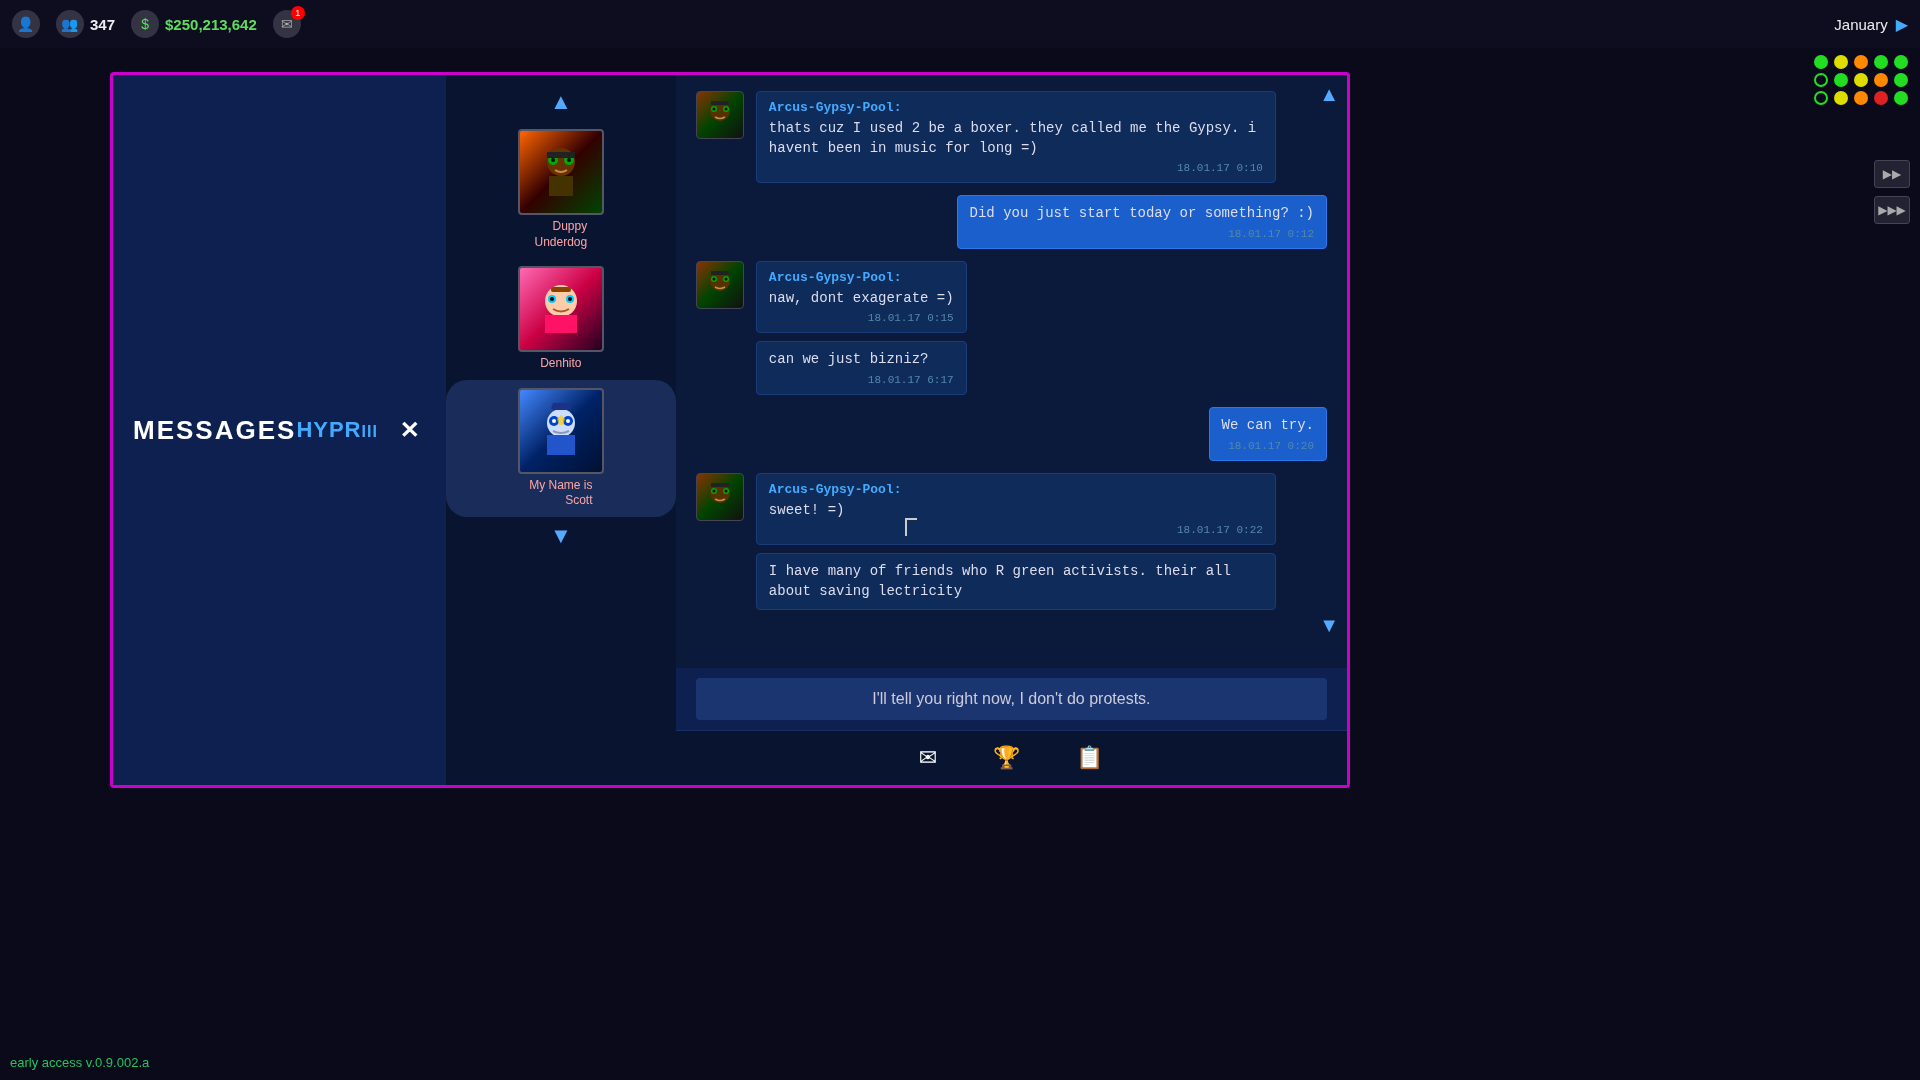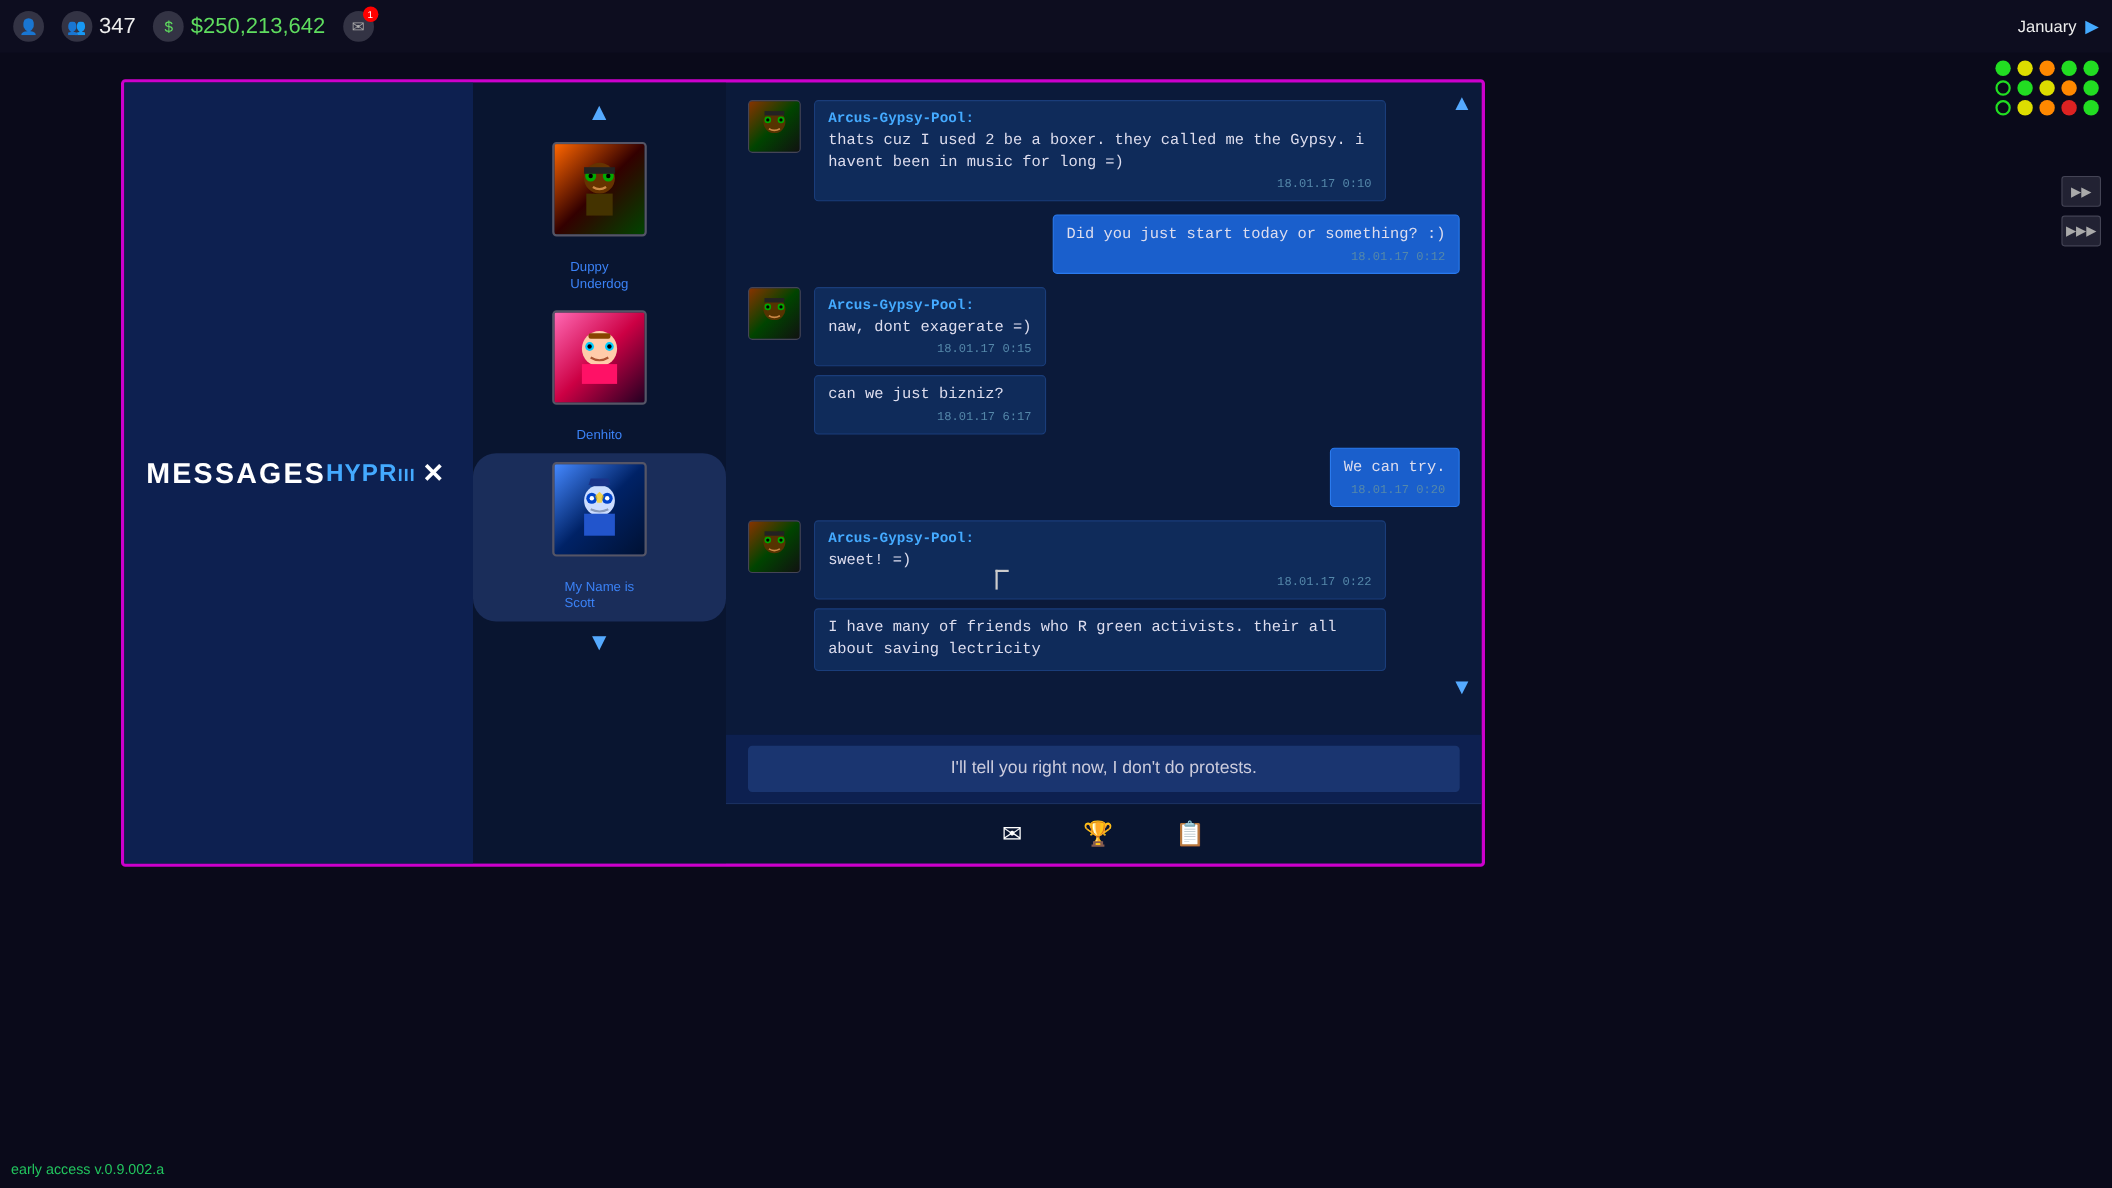--- a/index.html
+++ b/index.html
@@ -32,21 +32,21 @@
       font-size: 14px;
     }
     .top-bar-icon {
       width: 28px; height: 28px;
       border-radius: 50%;
       background: #334;
       display: flex; align-items: center; justify-content: center;
       color: #aaa;
       font-size: 14px;
     }
-    .top-bar-value { color: #eee; font-weight: normal; font-size: 20px; }
+    .top-bar-value { color: #eee; font-weight: bold; font-size: 15px; }
     .money-value { color: #5fdd5f; }
     .mail-badge {
       position: relative;
       display: flex; align-items: center;
     }
     .mail-badge .badge {
       position: absolute;
       top: -4px; right: -4px;
       width: 14px; height: 14px;
       background: red;
@@ -134,21 +134,21 @@
       justify-content: space-between;
       flex-shrink: 0;
     }
     .window-title {
       color: white;
       font-size: 26px;
       font-weight: bold;
       letter-spacing: 2px;
     }
     .header-right {
-      display: flex; align-items: center; 
+      display: flex; align-items: center; gap: 16px;
     }
     .hypr-logo {
       color: white;
       font-size: 22px;
       font-weight: bold;
       letter-spacing: 1px;
     }
     .hypr-logo span { color: #4af; }
     .close-btn {
       color: white;
@@ -193,24 +193,24 @@
     }
     .contact-item.active { background: #1a2d5a; border-radius: 21px; }
     .contact-avatar {
       width: 86px; height: 86px;
       border-radius: 4px;
       overflow: hidden;
       display: flex; align-items: center; justify-content: center;
       font-size: 36px;
     }
     .contact-name {
-      color: #3b82f6;
+      color: #fca5a5;
       font-size: 12px;
-      text-align: left;
-      margin-top: 20px;
+      text-align: right;
+      margin-top: 4px;
       line-height: 1.3;
     }
 
     
     .avatar-duppy {
       background: linear-gradient(135deg, #ff6600 0%, #330000 50%, #004400 100%);
       border: 2px solid #556;
     }
     .avatar-denhito {
       background: linear-gradient(135deg, #ff69b4 0%, #cc0044 50%, #220022 100%);

